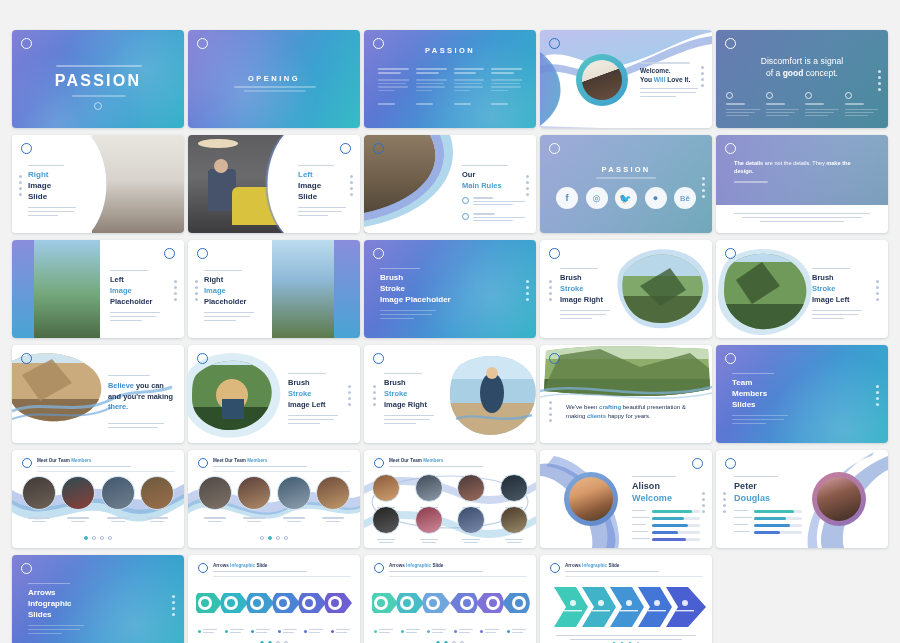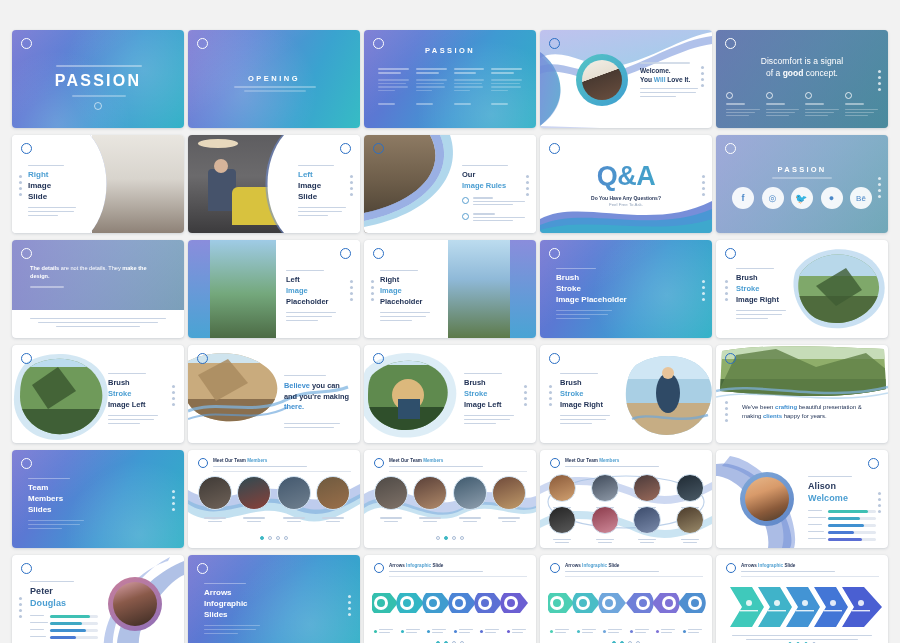--- a/index.html
+++ b/index.html
@@ -300,54 +300,37 @@
   <div class="slide">
     <div class="photo ph-library" style="left:0;top:0;width:110px;height:98px;"></div>
     <svg width="172" height="98" viewBox="0 0 172 98" style="position:absolute;inset:0;">
       <path d="M172,0 L66,0 C84,34 56,66 0,78 L0,98 L172,98 Z" fill="#ffffff"></path>
       <path d="M66,0 C84,34 56,66 0,78 L0,86 C60,74 92,38 76,0 Z" fill="#6f8ed8" opacity=".7"></path>
       <path d="M76,0 C92,38 60,74 0,86 L0,92 C64,80 100,42 86,0 Z" fill="#4fa6d4" opacity=".45"></path>
     </svg>
     <div class="ring tl"></div>
     <div class="fake" style="left:98px;top:30px;width:46px;height:1.4px;"></div>
     <div class="h-dark" style="left:98px;top:35px;font-size:7.5px;">Our</div>
-    <div class="h-acc" style="left:98px;top:46px;font-size:7.5px;">Image Rules</div>
+    <div class="h-acc" style="left:98px;top:46px;font-size:7.5px;">Main Rules</div>
     <div style="position:absolute;left:98px;top:62px;width:7px;height:7px;border-radius:50%;border:1px solid #5a9fd0;box-sizing:border-box;"></div>
     <div class="fake" style="left:109px;top:62px;width:20px;height:1.6px;"></div>
     <div class="fake" style="left:109px;top:66px;width:52px;height:1.2px;"></div>
     <div class="fake" style="left:109px;top:69px;width:40px;height:1.2px;"></div>
     <div style="position:absolute;left:98px;top:78px;width:7px;height:7px;border-radius:50%;border:1px solid #5a9fd0;box-sizing:border-box;"></div>
     <div class="fake" style="left:109px;top:78px;width:22px;height:1.6px;"></div>
     <div class="fake" style="left:109px;top:82px;width:52px;height:1.2px;"></div>
     <div class="fake" style="left:109px;top:85px;width:40px;height:1.2px;"></div>
     <div class="dots" style="right:7px;top:40px;">
         <i></i>
         <i></i>
         <i></i>
         <i></i>
       </div>
   </div>
 
-  <div class="slide">
-    <div class="ring tl"></div>
-    <div style="position:absolute;left:0;right:0;top:26px;text-align:center;font-size:27px;font-weight:bold;background:linear-gradient(90deg,#5d79d0,#35b7c6);-webkit-background-clip:text;background-clip:text;color:transparent;letter-spacing:-.02em;">Q&amp;A</div>
-    <div style="position:absolute;left:0;right:0;top:60px;text-align:center;font-size:5px;font-weight:bold;color:#2b3a5c;">Do You Have Any Questions?</div>
-    <div style="position:absolute;left:0;right:0;top:67px;text-align:center;font-size:4.4px;color:#93a4bb;">Feel Free To Ask.</div>
-    <svg width="172" height="98" viewBox="0 0 172 98" style="position:absolute;left:0;bottom:0;">
-      <path d="M0,84 C40,62 110,98 172,66 L172,98 L0,98 Z" fill="#5f7ad2" opacity=".85"></path>
-      <path d="M0,90 C44,70 112,100 172,74 L172,98 L0,98 Z" fill="#3f9ad2" opacity=".8"></path>
-      <path d="M0,95 C48,80 116,102 172,84 L172,98 L0,98 Z" fill="#35b7c6" opacity=".55"></path>
-    </svg>
-    <div class="dots" style="right:7px;top:40px;">
-        <i></i>
-        <i></i>
-        <i></i>
-        <i></i>
-      </div>
-  </div>
 
   <div class="slide">
     <div class="photo ph-interior" style="inset:0;"></div>
     <div style="position:absolute;inset:0;background:linear-gradient(120deg,rgba(120,130,210,.55),rgba(70,180,195,.42));"></div>
     <div class="ring w tl"></div>
     <div class="t-title" style="left:0;right:0;top:30px;text-align:center;font-size:7.5px;letter-spacing:.3em;">PASSION</div>
     <div class="fakew" style="left:56px;top:42px;width:60px;opacity:.6;"></div>
     <div style="position:absolute;left:16px;top:52px;right:16px;display:flex;justify-content:space-between;">
       <div style="width:22px;height:22px;border-radius:50%;background:rgba(255,255,255,.9);display:flex;align-items:center;justify-content:center;color:#4b88c8;font-size:9px;font-weight:bold;">f</div>
       <div style="width:22px;height:22px;border-radius:50%;background:rgba(255,255,255,.9);display:flex;align-items:center;justify-content:center;color:#4b88c8;font-size:9px;">◎</div>

